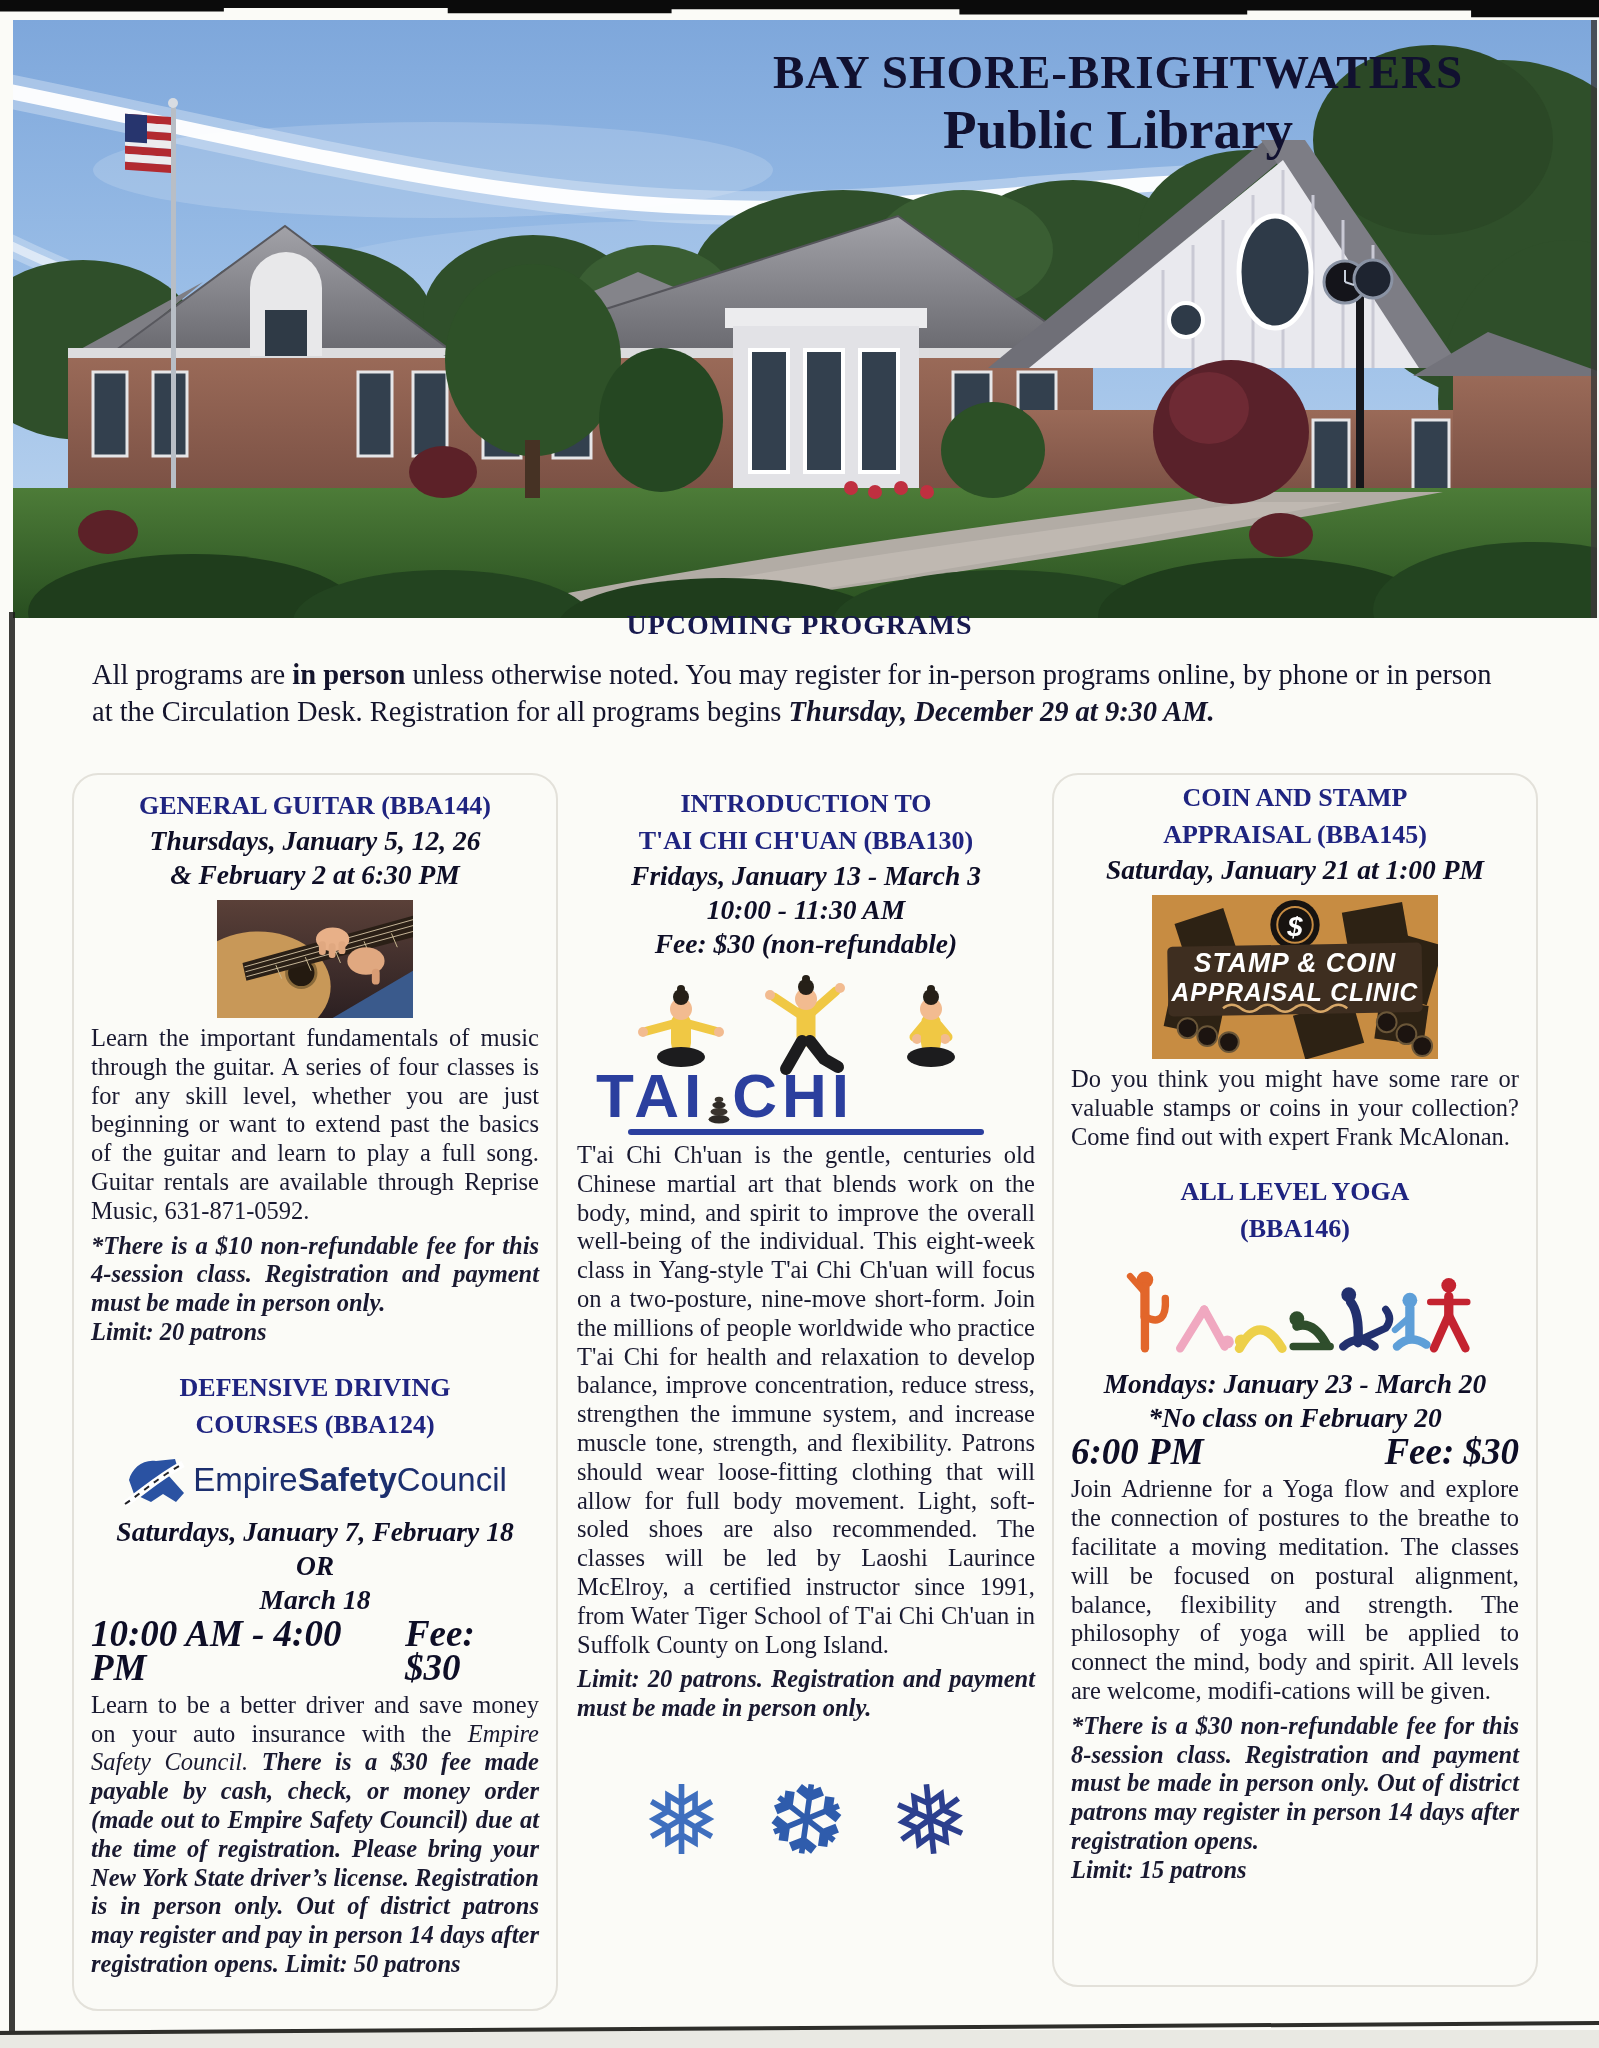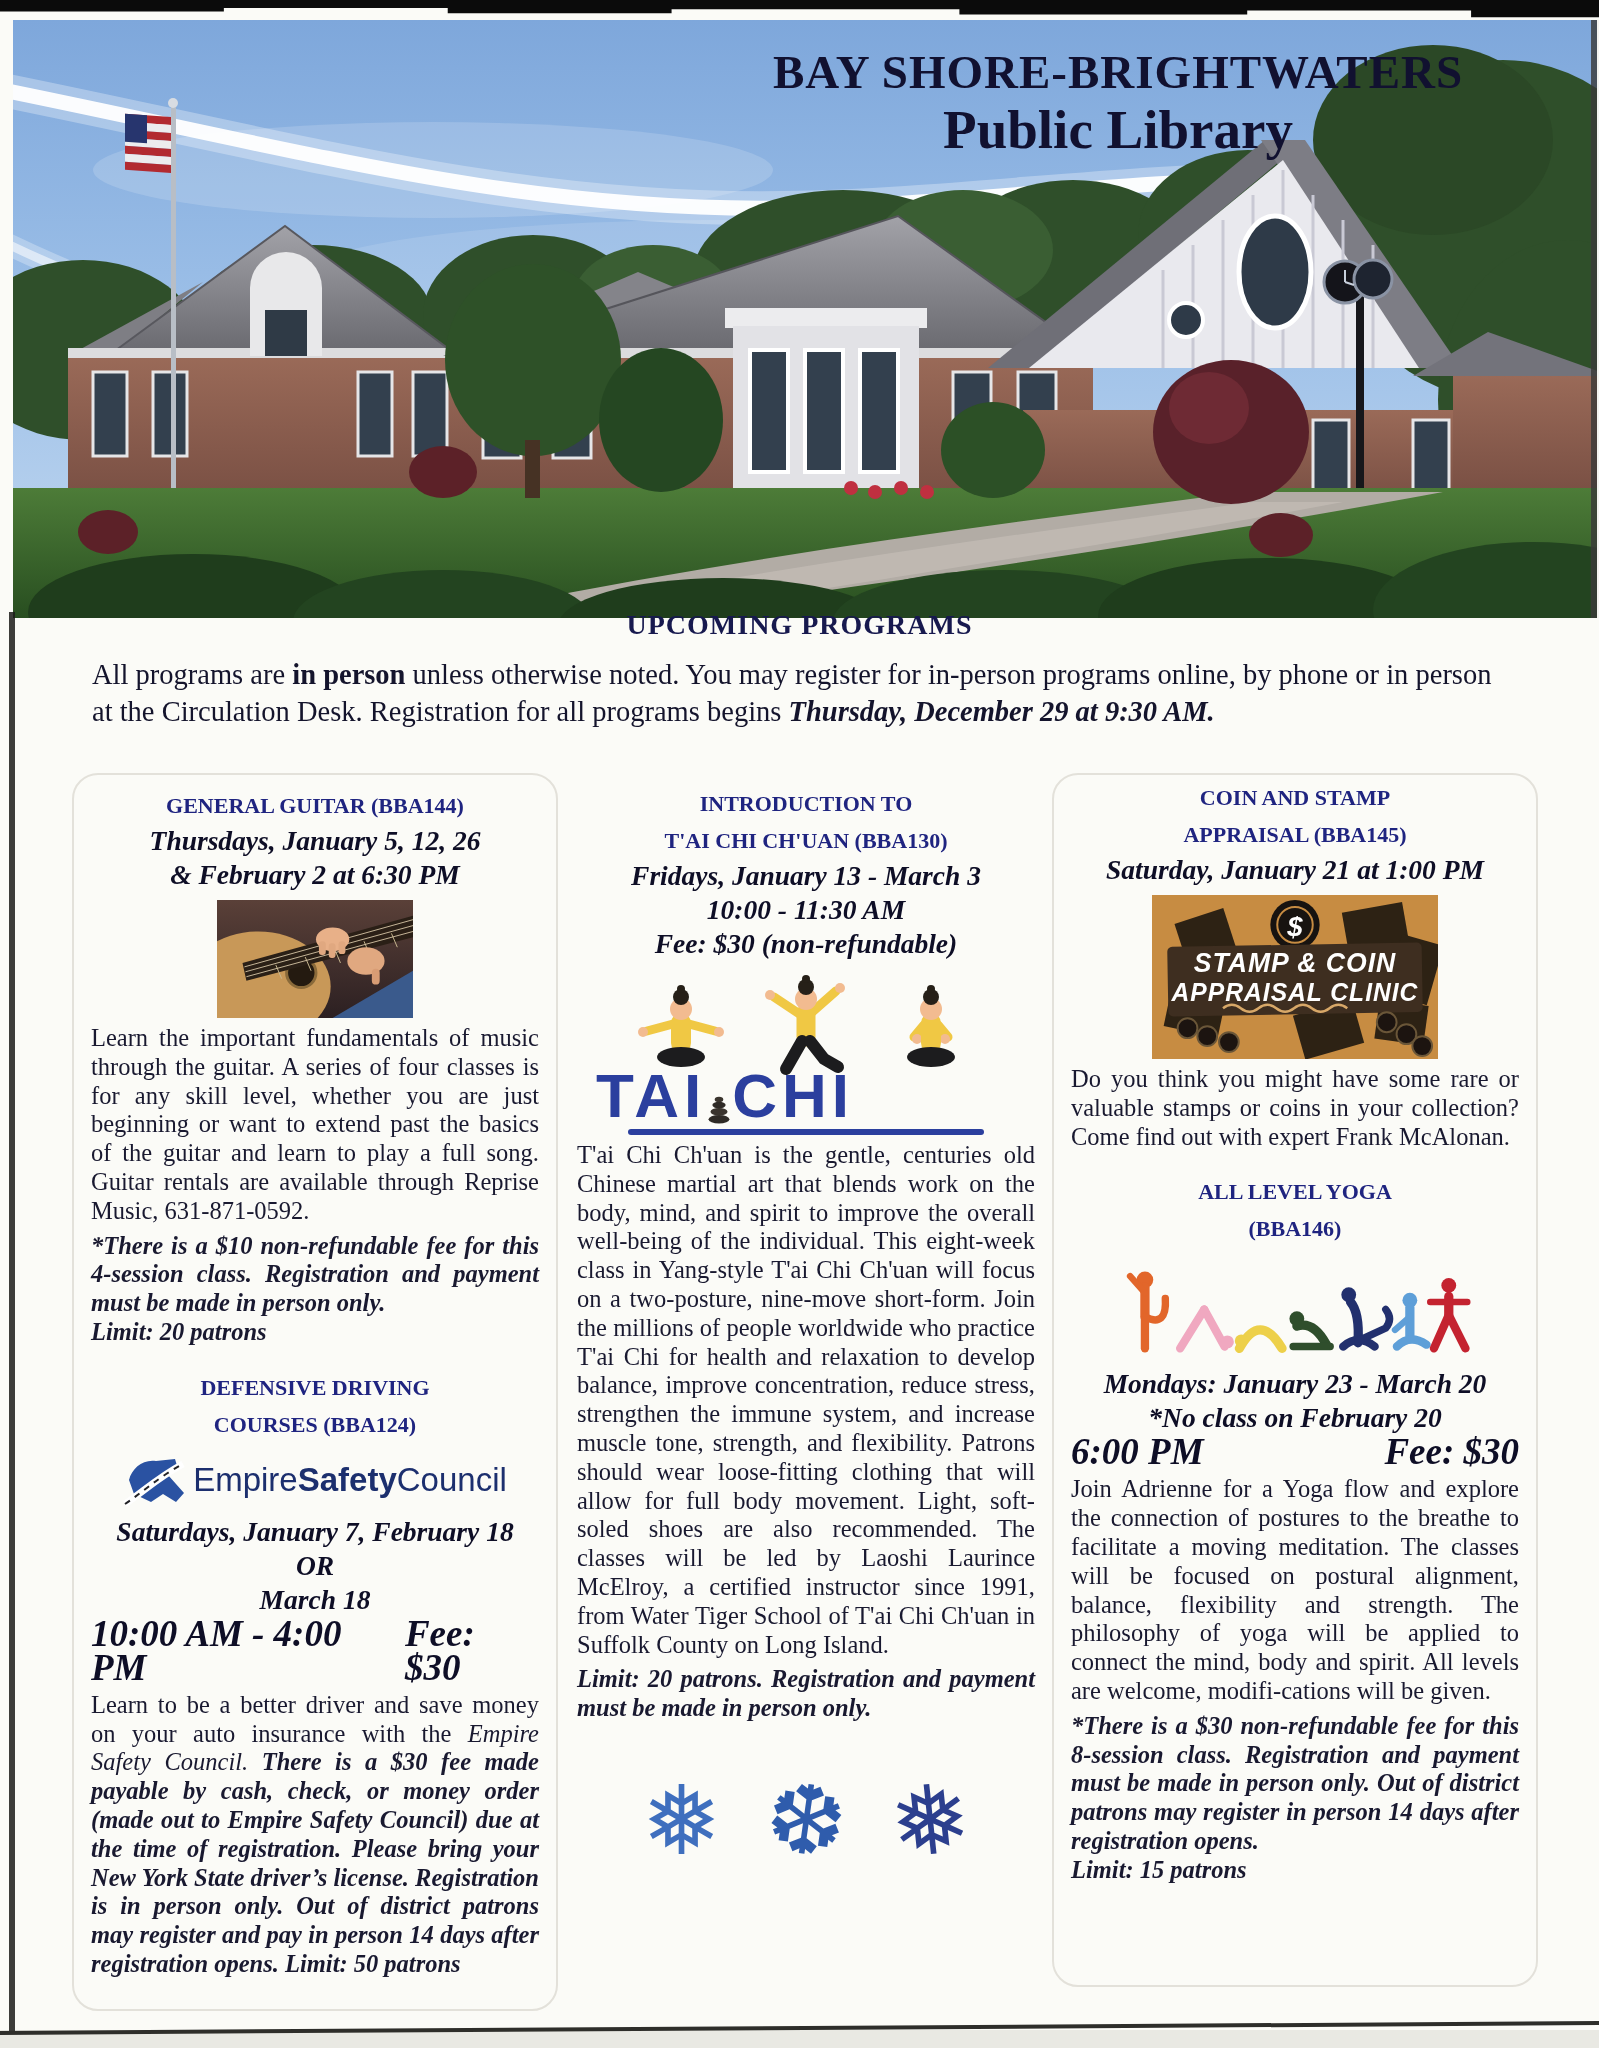--- a/index.html
+++ b/index.html
@@ -28,21 +28,21 @@
   .upcoming{margin:4px 0 8px;text-align:center;font-size:28px;line-height:46px;font-weight:bold;color:#17194e;letter-spacing:1px;}
   .intro-text{margin:0 0 0 92px;width:1412px;font-size:28.5px;line-height:37px;color:#14142c;}
 
   
   .columns{position:absolute;top:773px;left:0;width:1599px;height:1250px;z-index:3;}
   .col{position:absolute;top:0;box-sizing:border-box;}
   .col-left{left:72px;width:486px;height:1238px;border:2px solid #e3e1da;border-radius:26px;padding:12px 17px 0;}
   .col-mid{left:566px;width:480px;padding:12px 11px 0;}
   .col-right{left:1052px;width:486px;height:1214px;border:2px solid #e3e1da;border-radius:26px;padding:4px 17px 0;}
 
-  h2.prog{margin:0;text-align:center;font-size:22px;line-height:37px;font-weight:bold;color:#1f2480;}
+  h2.prog{margin:0;text-align:center;font-size:26px;line-height:37px;font-weight:bold;color:#1f2480;}
   .dateline{text-align:center;font-size:27.5px;line-height:34px;font-weight:bold;font-style:italic;color:#0e0e26;}
   .timefee{display:flex;justify-content:space-between;font-size:37px;line-height:34px;font-weight:bold;font-style:italic;color:#0e0e26;}
   .body-text{margin:6px 0 0;font-size:24.5px;line-height:28.8px;text-align:justify;color:#191930;}
   .fine{font-weight:bold;font-style:italic;}
   .limit-line{font-weight:bold;font-style:italic;}.gap-md{height:22px;}
 
   
   .guitar-photo{width:196px;height:118px;margin:8px auto 4px;display:block;}
 
   

